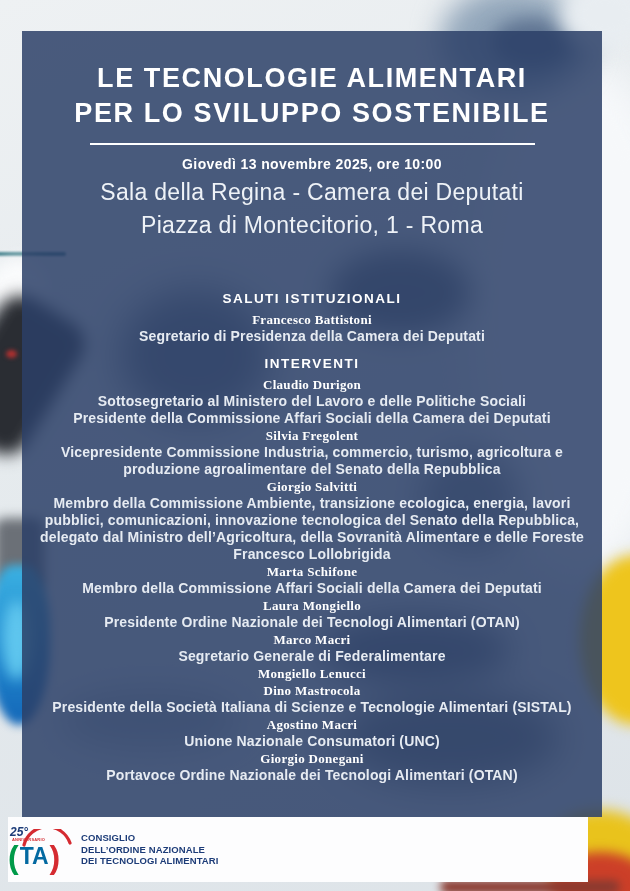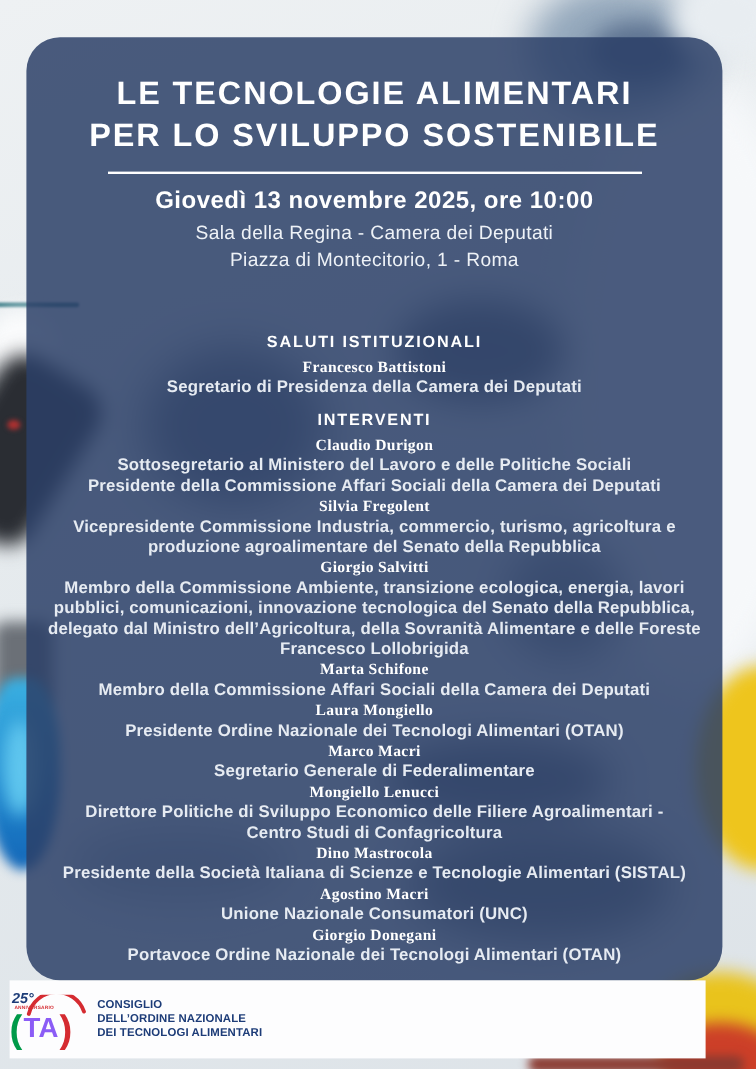--- a/index.html
+++ b/index.html
@@ -28,27 +28,27 @@
   .b-redstreak { left:440px; top:880px; width:180px; height:14px; border-radius:7px; background:#8a3a30; filter:blur(4px); }
   .b-under1    { left:120px; top:290px; width:150px; height:130px; background:#3c4a60; filter:blur(18px); opacity:.7; }
   .b-magnifier { left:330px; top:250px; width:140px; height:85px; background:#2f3b4e; filter:blur(14px); opacity:.7; }
   .b-fruit     { left:420px; top:450px; width:100px; height:100px; background:#54616f; filter:blur(16px); opacity:.6; }
   .b-caps1     { left:320px; top:615px; width:190px; height:70px; background:#39465c; filter:blur(16px); opacity:.7; }
   .b-bowl      { left:340px; top:690px; width:220px; height:95px; background:#46525f; filter:blur(18px); opacity:.7; }
   .b-tray      { left:60px; top:690px; width:180px; height:60px; background:#8d99a4; filter:blur(16px); opacity:.6; }
 
   
   .panel { position:absolute; left:22px; top:31px; width:580px; height:786px;
-           background:rgba(43,64,103,0.85); color:#ffffff; text-align:center;border-radius:28px; }
+           background:rgba(43,64,103,0.85); color:#ffffff; text-align:center; }
 
   .title { margin-top:30px; font-size:27px; font-weight:700; letter-spacing:1.6px;
            line-height:1.28; color:#ffffff; }
   .divider { width:445px; height:2px; background:#ffffff; margin:13px auto 11px auto; }
-  .datetime { font-size:20px; font-weight:700; letter-spacing:.4px; }
-  .venue { font-size:16px; font-weight:400; letter-spacing:.3px; line-height:1.45;
+  .datetime { font-size:14px; font-weight:700; letter-spacing:.4px; }
+  .venue { font-size:23px; font-weight:400; letter-spacing:.3px; line-height:1.45;
            margin-top:4px; color:#eef2f7; }
 
   .program { margin-top:47px; padding:0 18px;text-align:center; }
   .section-heading { font-size:13.5px; font-weight:700; letter-spacing:1.5px;
                      line-height:17px; margin-top:10px; margin-bottom:4px; }
   .program-section:first-child .section-heading { margin-top:0; }
   .speaker-name { font-size:13px; font-weight:700; letter-spacing:.3px; line-height:17px;font-family:Liberation Serif, serif; }
   .speaker-role { font-size:14px; font-weight:700; letter-spacing:.15px; line-height:17px;
                   color:#e6ebf2; white-space:pre-line; }
 
@@ -59,21 +59,21 @@
   .logo-mark { position:relative; width:66px; height:46px; }
   .logo-25 { position:absolute; left:2px; top:-2px; font-size:12px; font-weight:700;
              color:#1d3c78; font-style:italic; letter-spacing:0; }
   .logo-anniv { position:absolute; left:4px; top:10px; font-size:4px; font-weight:700;
                 color:#d52b31; letter-spacing:.2px; }
   .logo-arc { position:absolute; left:12px; top:2px; width:52px; height:20px; }
   .logo-parens { position:absolute; left:0; bottom:0; display:flex; align-items:center; }
   .paren { font-size:32px; font-weight:700; line-height:32px; }
   .paren.green { color:#009a49; }
   .paren.red { color:#d52b31; }
-  .ta { font-size:23px; font-weight:700; color:#8b5cf6; letter-spacing:0; padding:0 1px; }
+  .ta { font-size:23px; font-weight:700; color:#0369a1; letter-spacing:0; padding:0 1px; }
   .logo-text { text-align:left; color:#1d3c78; font-size:9.5px; font-weight:700;
                line-height:1.22; letter-spacing:.1px; }
 </style>
 </head>
 <body>
 
 <div class="poster">
 
   <div class="photo">
     <div class="blob b-coat"></div>
@@ -126,22 +126,20 @@
           <div class="speaker-role">Vicepresidente Commissione Industria, commercio, turismo, agricoltura e produzione agroalimentare del Senato della Repubblica</div>
           <div class="speaker-name">Giorgio Salvitti</div>
           <div class="speaker-role">Membro della Commissione Ambiente, transizione ecologica, energia, lavori pubblici, comunicazioni, innovazione tecnologica del Senato della Repubblica, delegato dal Ministro dell’Agricoltura, della Sovranità Alimentare e delle Foreste Francesco Lollobrigida</div>
           <div class="speaker-name">Marta Schifone</div>
           <div class="speaker-role">Membro della Commissione Affari Sociali della Camera dei Deputati</div>
           <div class="speaker-name">Laura Mongiello</div>
           <div class="speaker-role">Presidente Ordine Nazionale dei Tecnologi Alimentari (OTAN)</div>
           <div class="speaker-name">Marco Macri</div>
           <div class="speaker-role">Segretario Generale di Federalimentare</div>
           <div class="speaker-name">Mongiello Lenucci</div>
-          <div class="speaker-role">Direttore Politiche di Sviluppo Economico delle Filiere Agroalimentari -
-Centro Studi di Confagricoltura</div>
           <div class="speaker-name">Dino Mastrocola</div>
           <div class="speaker-role">Presidente della Società Italiana di Scienze e Tecnologie Alimentari (SISTAL)</div>
           <div class="speaker-name">Agostino Macri</div>
           <div class="speaker-role">Unione Nazionale Consumatori (UNC)</div>
           <div class="speaker-name">Giorgio Donegani</div>
           <div class="speaker-role">Portavoce Ordine Nazionale dei Tecnologi Alimentari (OTAN)</div>
         </div>
       </div>
   </div>
 

